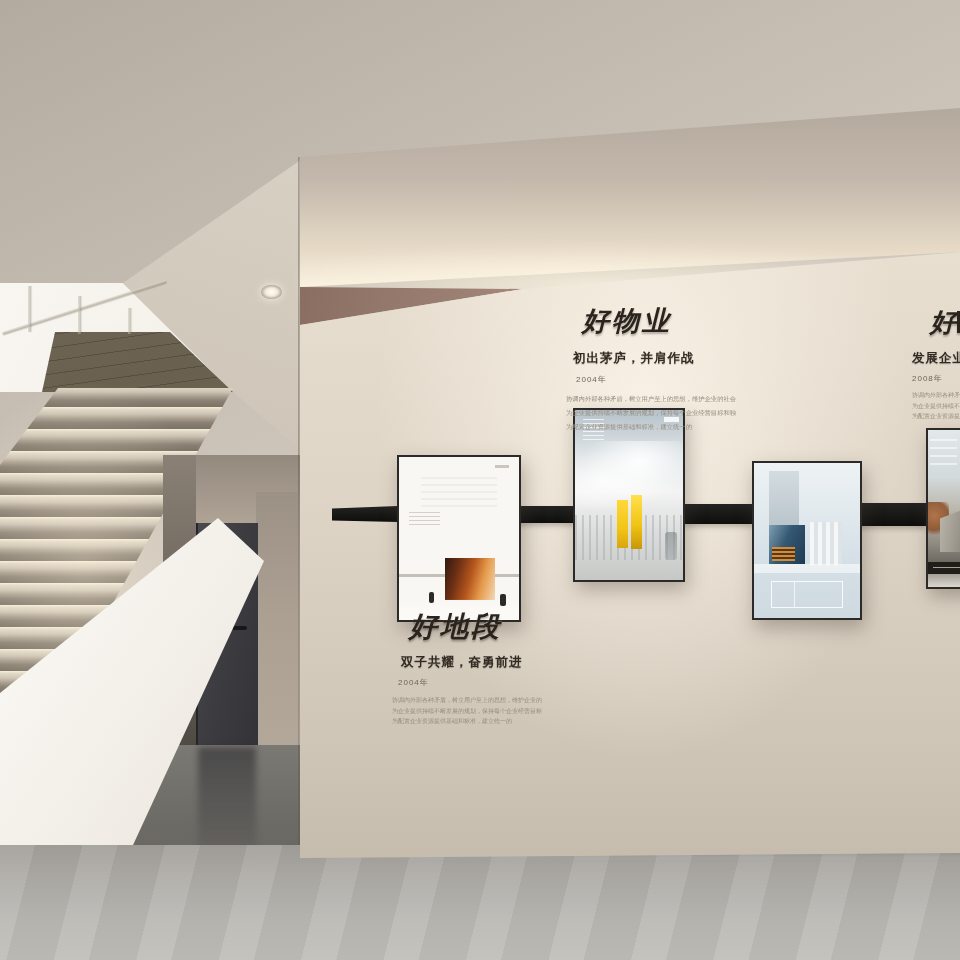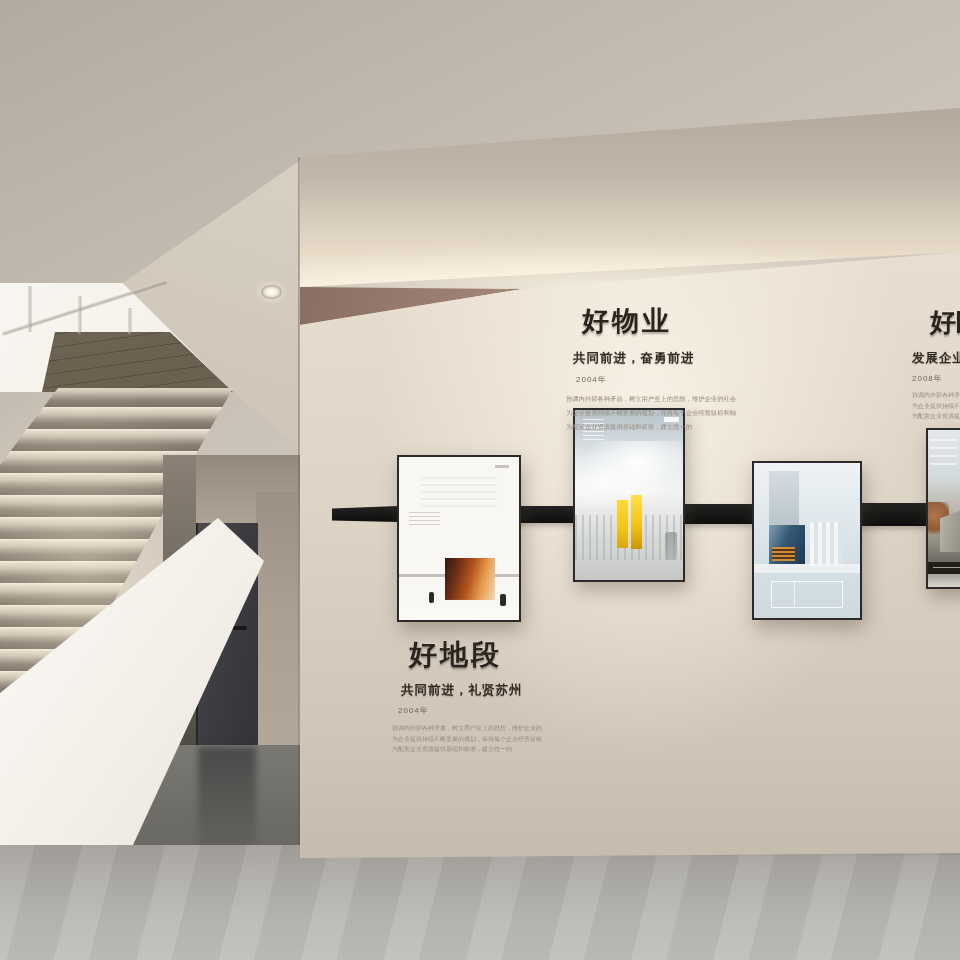--- a/index.html
+++ b/index.html
@@ -76,21 +76,21 @@
        linear-gradient(180deg,#e9e0d2 0%,#ded4c6 45%,#d0c6b8 80%,#c6bcae 100%);}
   
   .band{background:linear-gradient(180deg,#232321 0%,#161615 60%,#0e0e0d 100%);
         box-shadow:0 3px 5px rgba(40,32,24,.25);}
   
   .poster{border:2px solid #2b2a28;box-shadow:3px 8px 18px rgba(70,58,45,.35);overflow:hidden;}
   .pfill{position:absolute;}
   
   .sec{color:#2e2820;}
   .sec-title{font-weight:bold;color:#2b241c;letter-spacing:3px;
-     text-shadow:0 2px 2px rgba(0,0,0,.28),0 -1px 0 rgba(255,255,255,.25);}
+     text-shadow:0 2px 2px rgba(0,0,0,.28),0 -1px 0 rgba(255,255,255,.25);font-style:italic;}
   .sec-sub{font-weight:bold;color:#332b22;letter-spacing:1px;text-shadow:0 1px 1px rgba(0,0,0,.2);}
   .sec-year{color:#6e6458;letter-spacing:1px;}
   .sec-body{color:#97public8c7d;color:#968b7c;}
   .sec-body div{white-space:nowrap;overflow:hidden;}
 </style>
 </head>
 <body>
 
 <div id="stage">
 
@@ -194,32 +194,32 @@
     <div class="pfill" style="left:4%;top:6%;width:60%;height:20%;opacity:.6;background:repeating-linear-gradient(180deg,rgba(255,255,255,.9) 0 2px,transparent 2px 8px)"></div>
     <div class="pfill" style="left:0;top:46%;width:45%;height:22%;opacity:.85;background:radial-gradient(circle at 30% 40%,#b06a3a 0%,#8a4f28 55%,rgba(138,79,40,0) 75%)"></div>
     <div class="pfill" style="left:26%;top:48%;width:74%;height:30%;background:linear-gradient(100deg,#bcb7ad 0%,#9b968c 55%,#7e7970 100%);clip-path:polygon(0 28%,100% 0,100% 100%,0 100%)"></div>
     <div class="pfill" style="left:0;top:84%;width:100%;height:8%;background:#211e1a">
       <div class="pfill" style="left:10%;top:40%;width:70%;height:1px;background:rgba(220,215,205,.7)"></div>
     </div>
   </div>
 
   <div class="abs sec" style="left:566px;top:303px;width:170px">
     <div class="sec-title" style="font-size:27px;margin-left:16px">好物业</div>
-    <div class="sec-sub" style="font-size:12.5px;margin-top:11px;margin-left:7px">共同前进，奋勇前进</div>
+    <div class="sec-sub" style="font-size:12.5px;margin-top:11px;margin-left:7px">初出茅庐，并肩作战</div>
     <div class="sec-year" style="font-size:8px;margin-top:7px;margin-left:10px">2004年</div>
     <div class="sec-body" style="font-size:6.3px;margin-top:7px;line-height:14px">
       <div>协调内外部各种矛盾，树立用户至上的思想，维护企业的社会形象</div>
       <div>为企业提供持续不断发展的规划，保持每个企业经营目标和独立企业</div>
       <div>为配置企业资源提供基础和标准，建立统一的</div>
     </div>
   </div>
 
-  <div class="abs sec" style="left:392px;top:636px;width:150px">
+  <div class="abs sec" style="left:392px;top:608px;width:150px">
     <div class="sec-title" style="font-size:28px;margin-left:17px">好地段</div>
-    <div class="sec-sub" style="font-size:12.5px;margin-top:8px;margin-left:9px">共同前进，礼贤苏州</div>
+    <div class="sec-sub" style="font-size:12.5px;margin-top:8px;margin-left:9px">双子共耀，奋勇前进</div>
     <div class="sec-year" style="font-size:8px;margin-top:6px;margin-left:6px">2004年</div>
     <div class="sec-body" style="font-size:6px;margin-top:7px;line-height:10.5px">
       <div>协调内外部各种矛盾，树立用户至上的思想，维护企业的社会形象</div>
       <div>为企业提供持续不断发展的规划，保持每个企业经营目标和独立企业</div>
       <div>为配置企业资源提供基础和标准，建立统一的</div>
     </div>
   </div>
 
 
   <div class="abs sec" style="left:912px;top:305px;width:120px">

